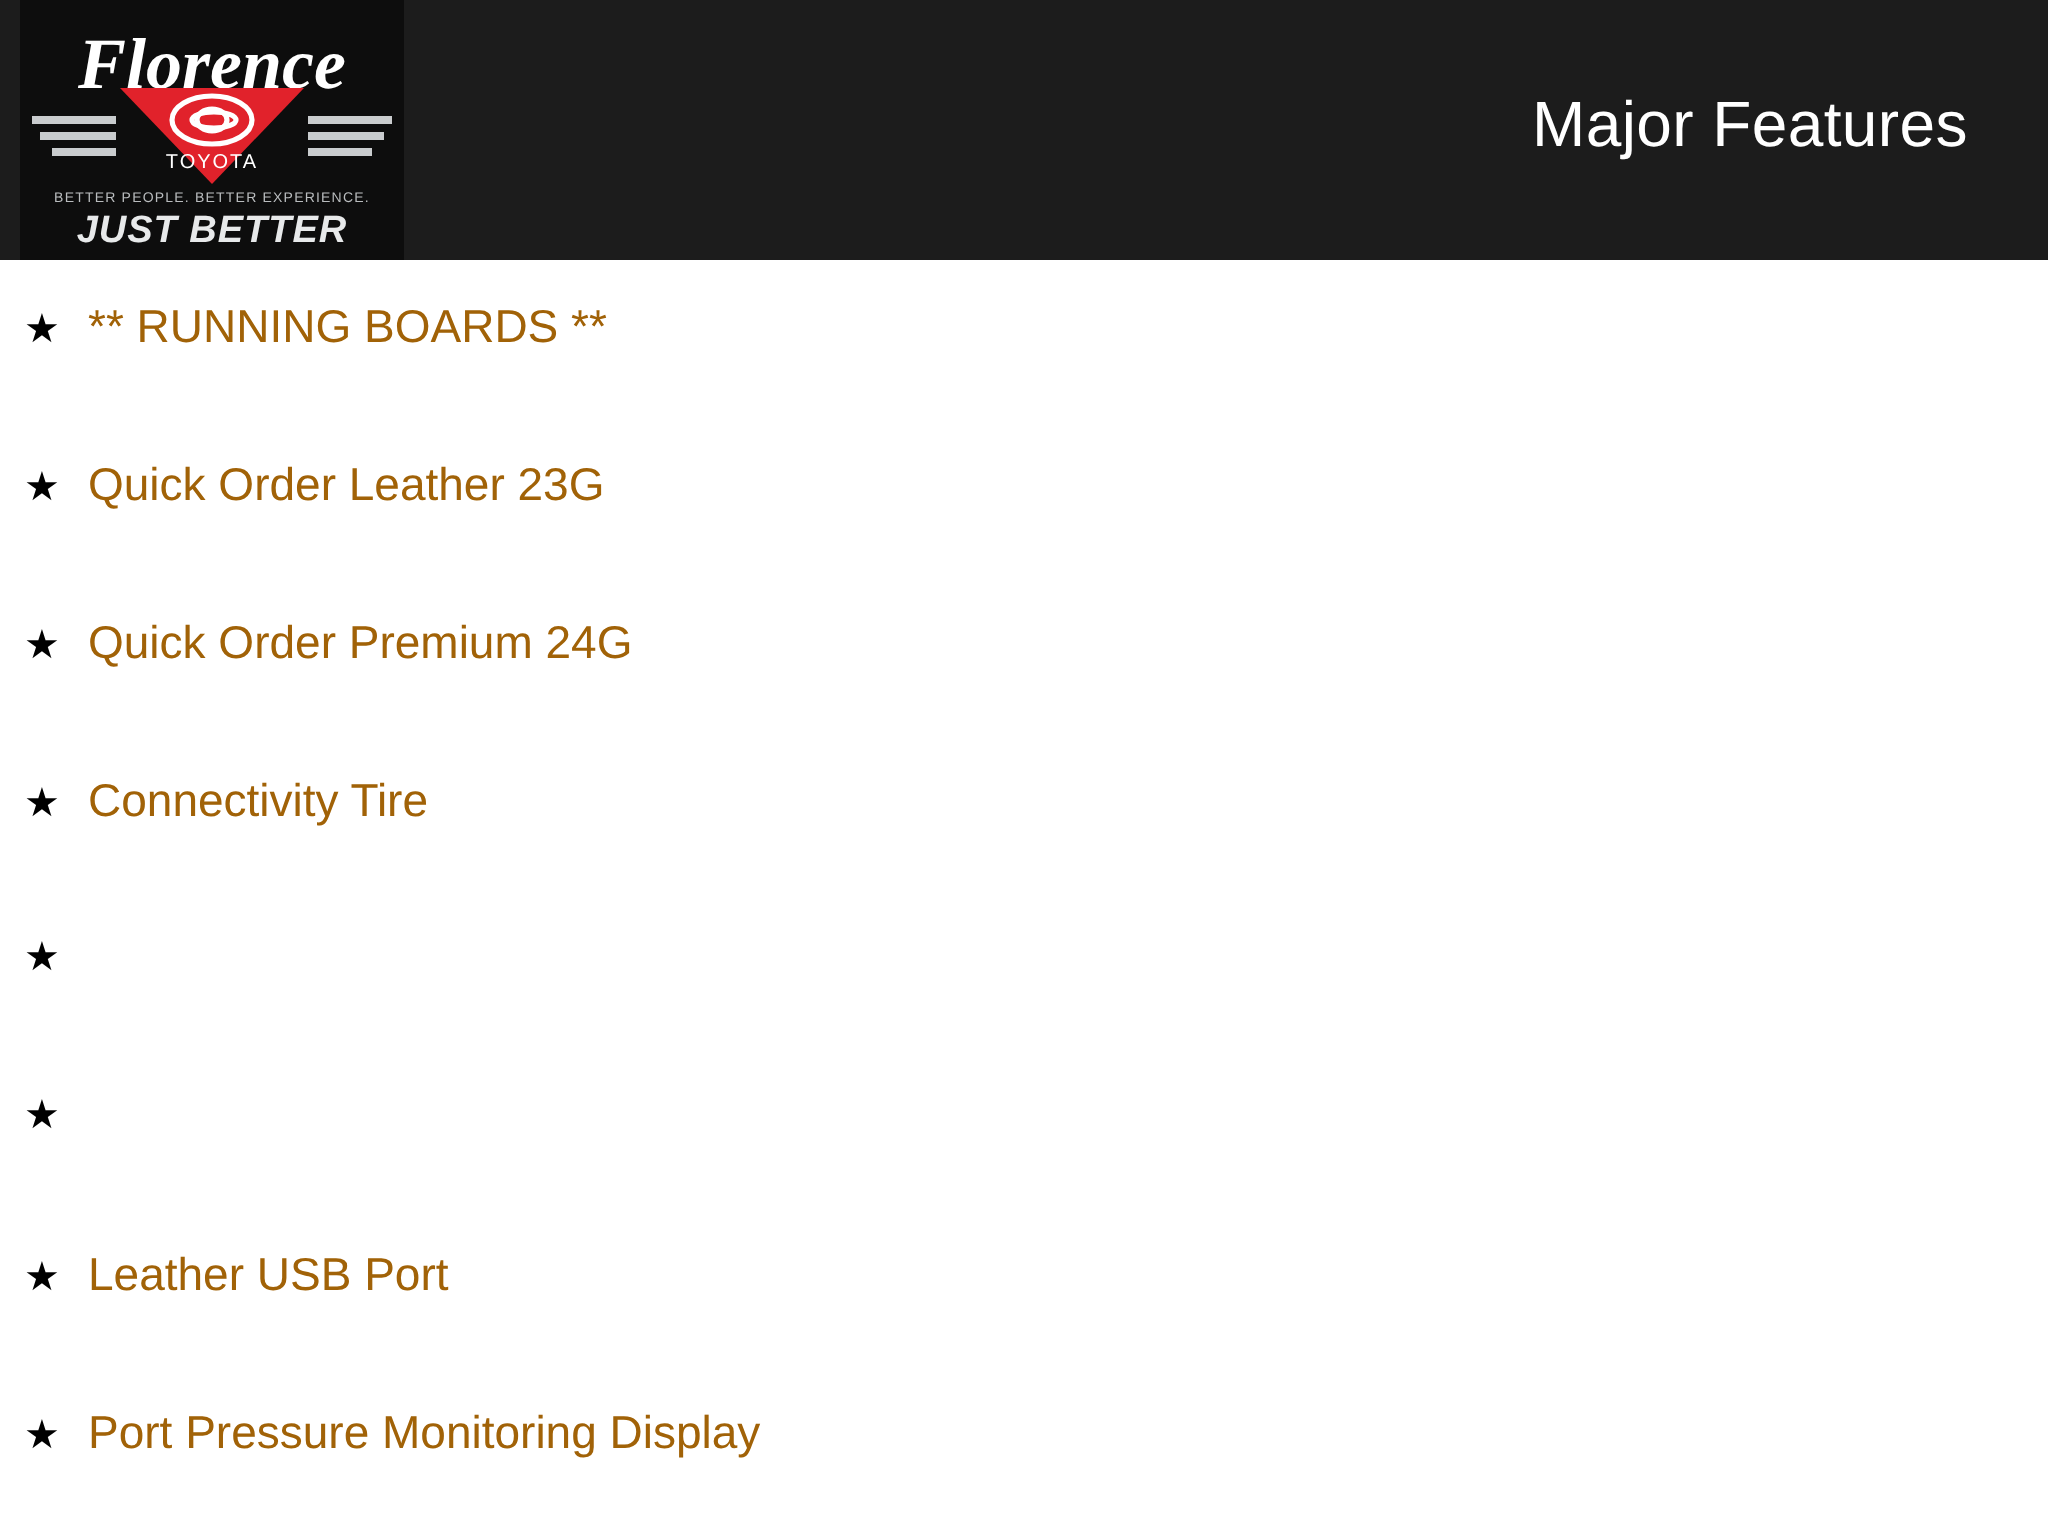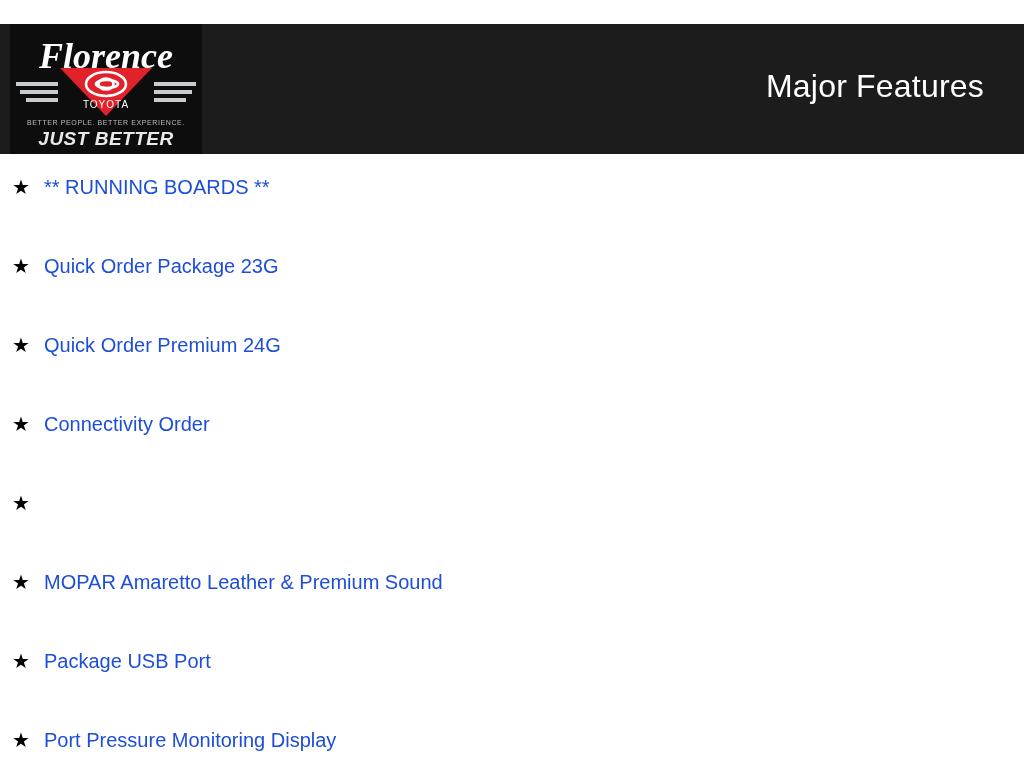--- a/index.html
+++ b/index.html
@@ -14,21 +14,20 @@
     overflow: hidden;
   }
 
   
   .header {
     position: relative;
     width: 1024px;
     height: 130px;
     background: #1c1c1c;
     box-sizing: border-box;
-    margin-top: 24px;
   }
 
   .logo-box {
     position: absolute;
     left: 10px;
     top: 0;
     width: 192px;
     height: 130px;
     background: #0d0d0d;
     overflow: hidden;
@@ -71,22 +70,22 @@
     flex: 0 0 auto;
     width: 32px;
     color: #000000;
     font-size: 20px;
     line-height: 26px;
     text-align: left;
   }
 
   .feature-label {
     flex: 1 1 auto;
-    color: #1d4ed8;
-    font-size: 20px;
+    color: #a16207;
+    font-size: 23px;
     line-height: 26px;
     white-space: nowrap;
   }
 </style>
 </head>
 <body>
 
 <div class="header">
 
   <div class="logo-box">
@@ -121,38 +120,37 @@
   <div class="header-title">Major Features</div>
 </div>
 
 <ul class="features">
   <li class="feature-row">
     <span class="bullet-star">★</span>
     <span class="feature-label">** RUNNING BOARDS **</span>
   </li>
   <li class="feature-row">
     <span class="bullet-star">★</span>
-    <span class="feature-label">Quick Order Package 23G</span>
+    <span class="feature-label">Quick Order Leather 23G</span>
   </li>
   <li class="feature-row">
     <span class="bullet-star">★</span>
     <span class="feature-label">Quick Order Premium 24G</span>
   </li>
   <li class="feature-row">
     <span class="bullet-star">★</span>
-    <span class="feature-label">Connectivity Order</span>
+    <span class="feature-label">Connectivity Tire</span>
   </li>
   <li class="feature-row">
     <span class="bullet-star">★</span>
   </li>
   <li class="feature-row">
     <span class="bullet-star">★</span>
-    <span class="feature-label">MOPAR Amaretto Leather &amp; Premium Sound</span>
   </li>
   <li class="feature-row">
     <span class="bullet-star">★</span>
-    <span class="feature-label">Package USB Port</span>
+    <span class="feature-label">Leather USB Port</span>
   </li>
   <li class="feature-row">
     <span class="bullet-star">★</span>
     <span class="feature-label">Port Pressure Monitoring Display</span>
   </li>
 </ul>
 
 </body></html>

